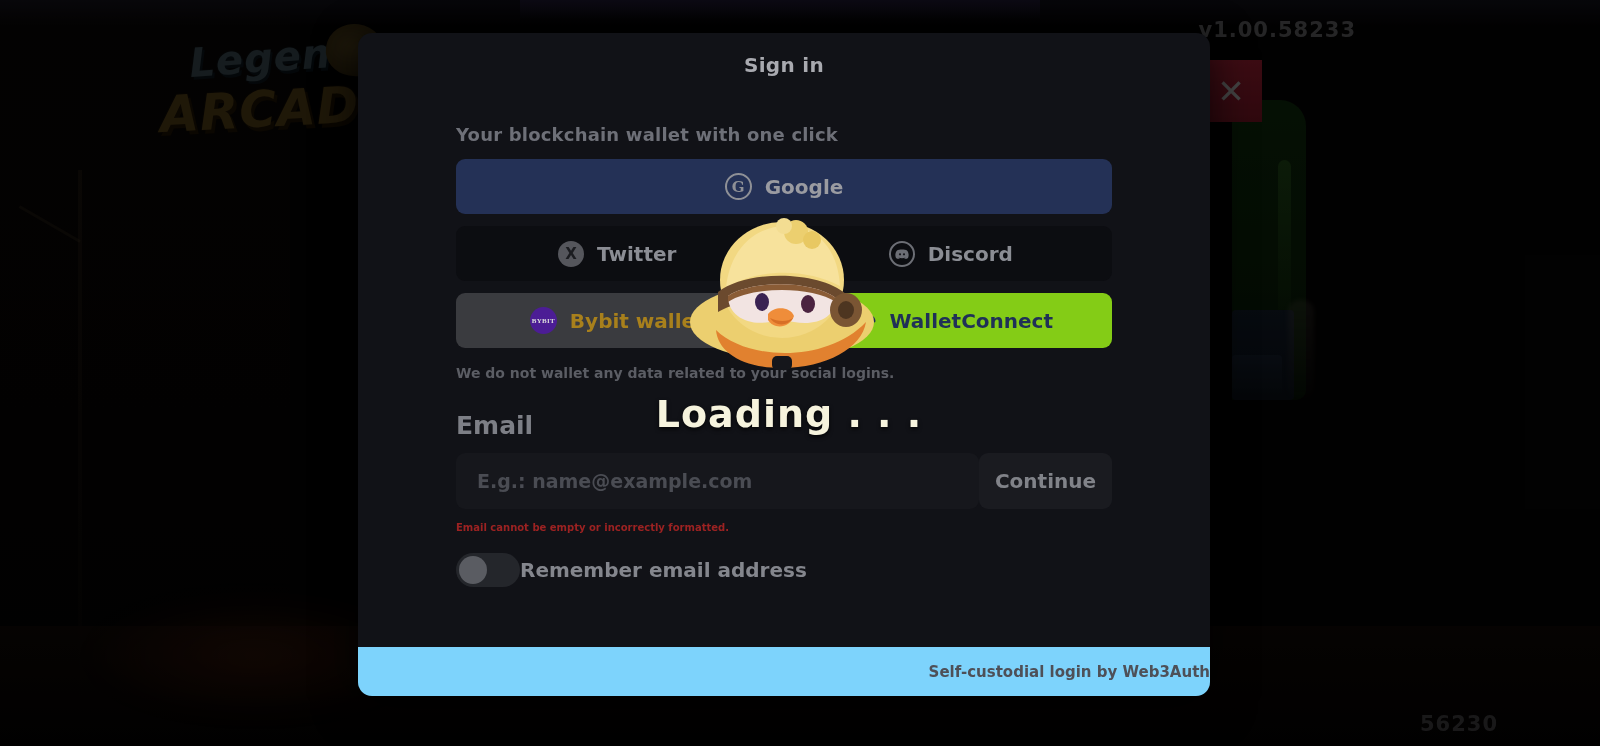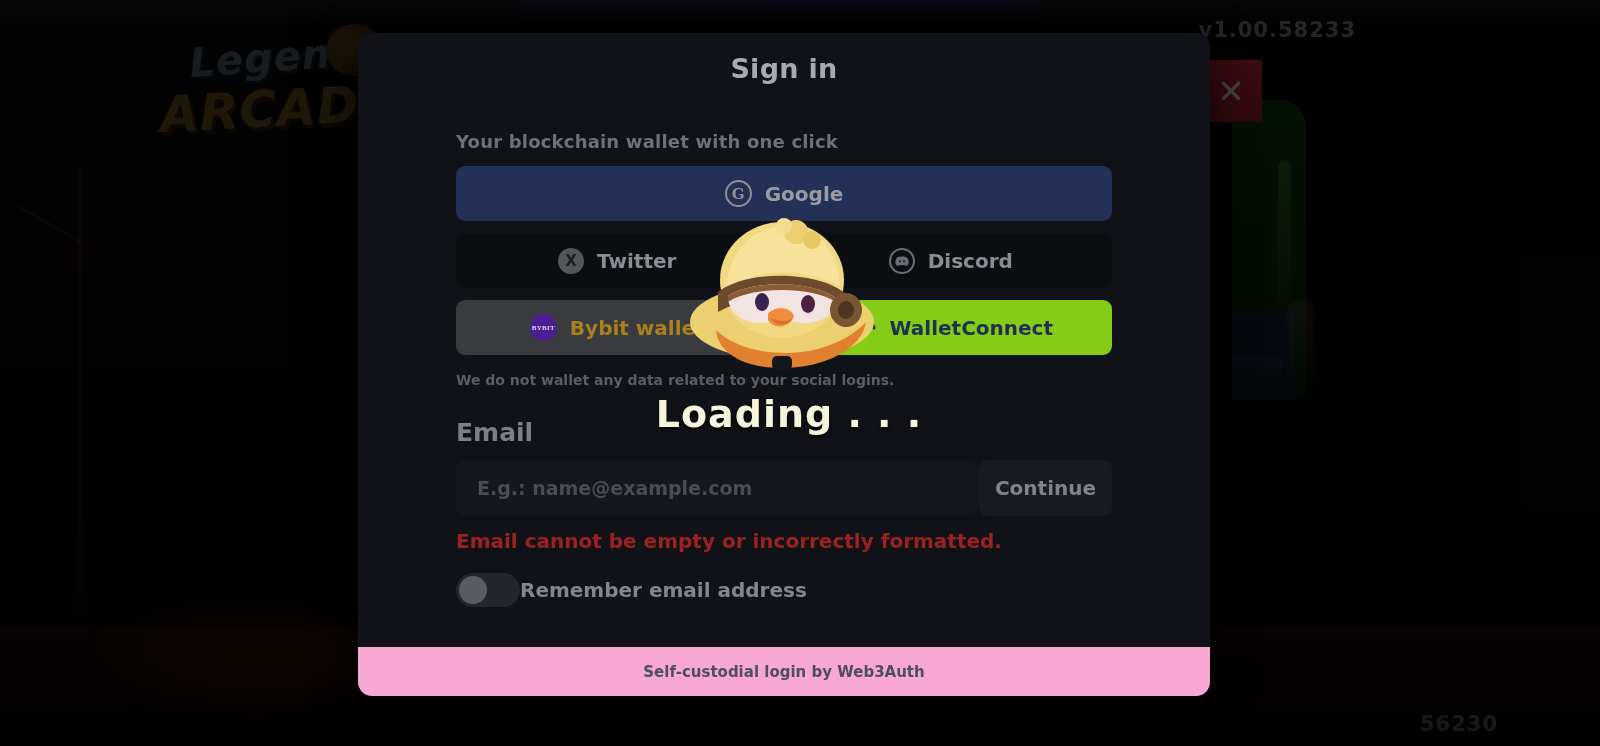--- a/index.html
+++ b/index.html
@@ -181,21 +181,21 @@
   }
   #modal-body {
     padding: 0 98px;
     height: 614px;
   }
   #modal-title {
     padding-top: 20px;
     text-align: center;
     font-family: "DejaVu Sans", sans-serif;
     font-weight: bold;
-    font-size: 27px;
+    font-size: 20px;
     color: #a9aab0;
     letter-spacing: .3px;
   }
   #wallet-section-label {
     margin-top: 47px;
     font-family: "DejaVu Sans", sans-serif;
     font-weight: bold;
     font-size: 18px;
     color: #6e7078;
     letter-spacing: .2px;
@@ -320,21 +320,21 @@
     font-family: "DejaVu Sans", sans-serif;
     font-weight: bold;
     font-size: 20px;
     color: #818389;
     cursor: pointer;
   }
   #email-error {
     margin-top: 13px;
     font-family: "DejaVu Sans", sans-serif;
     font-weight: bold;
-    font-size: 20px;
+    font-size: 10px;
     color: #9c2222;
   }
 
   #remember-row {
     margin-top: 20px;
     display: flex;
     align-items: center;
   }
   #remember-toggle {
     width: 64px; height: 34px;
@@ -355,24 +355,24 @@
     font-weight: bold;
     font-size: 20px;
     color: #84868d;
   }
 
   #modal-footer {
     position: absolute;
     left: 0; bottom: 0;
     width: 100%;
     height: 49px;
-    background: #f9a8d4;
+    background: #7dd3fc;
     display: flex;
     align-items: center;
-    justify-content: center;
+    justify-content: flex-end;
   }
   #footer-text {
     font-family: "DejaVu Sans", sans-serif;
     font-weight: bold;
     font-size: 15px;
     color: #4e5058;
   }
 
   
   #loading-overlay {

